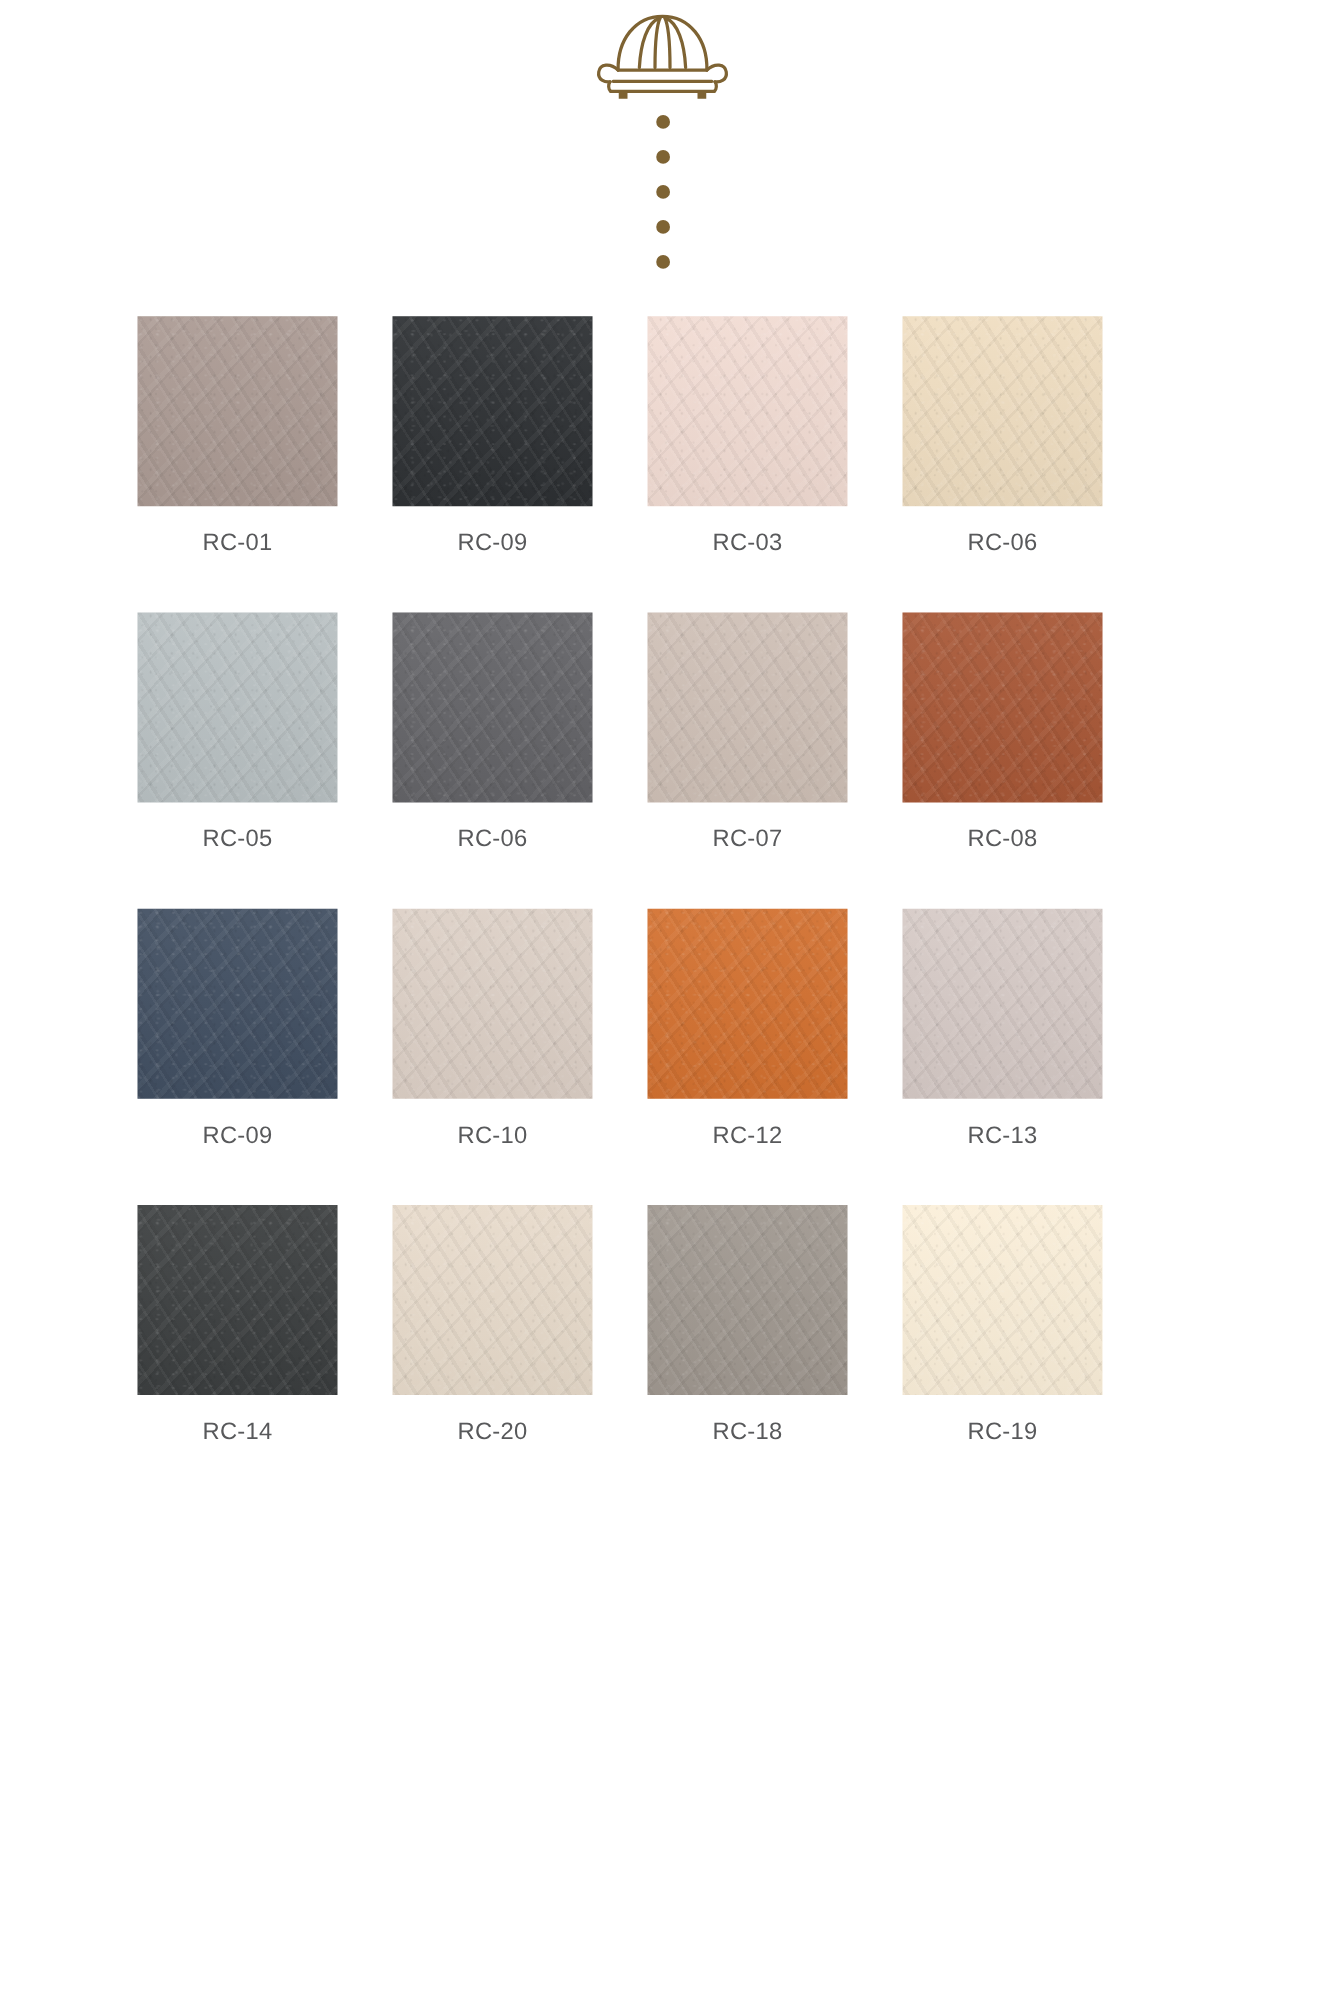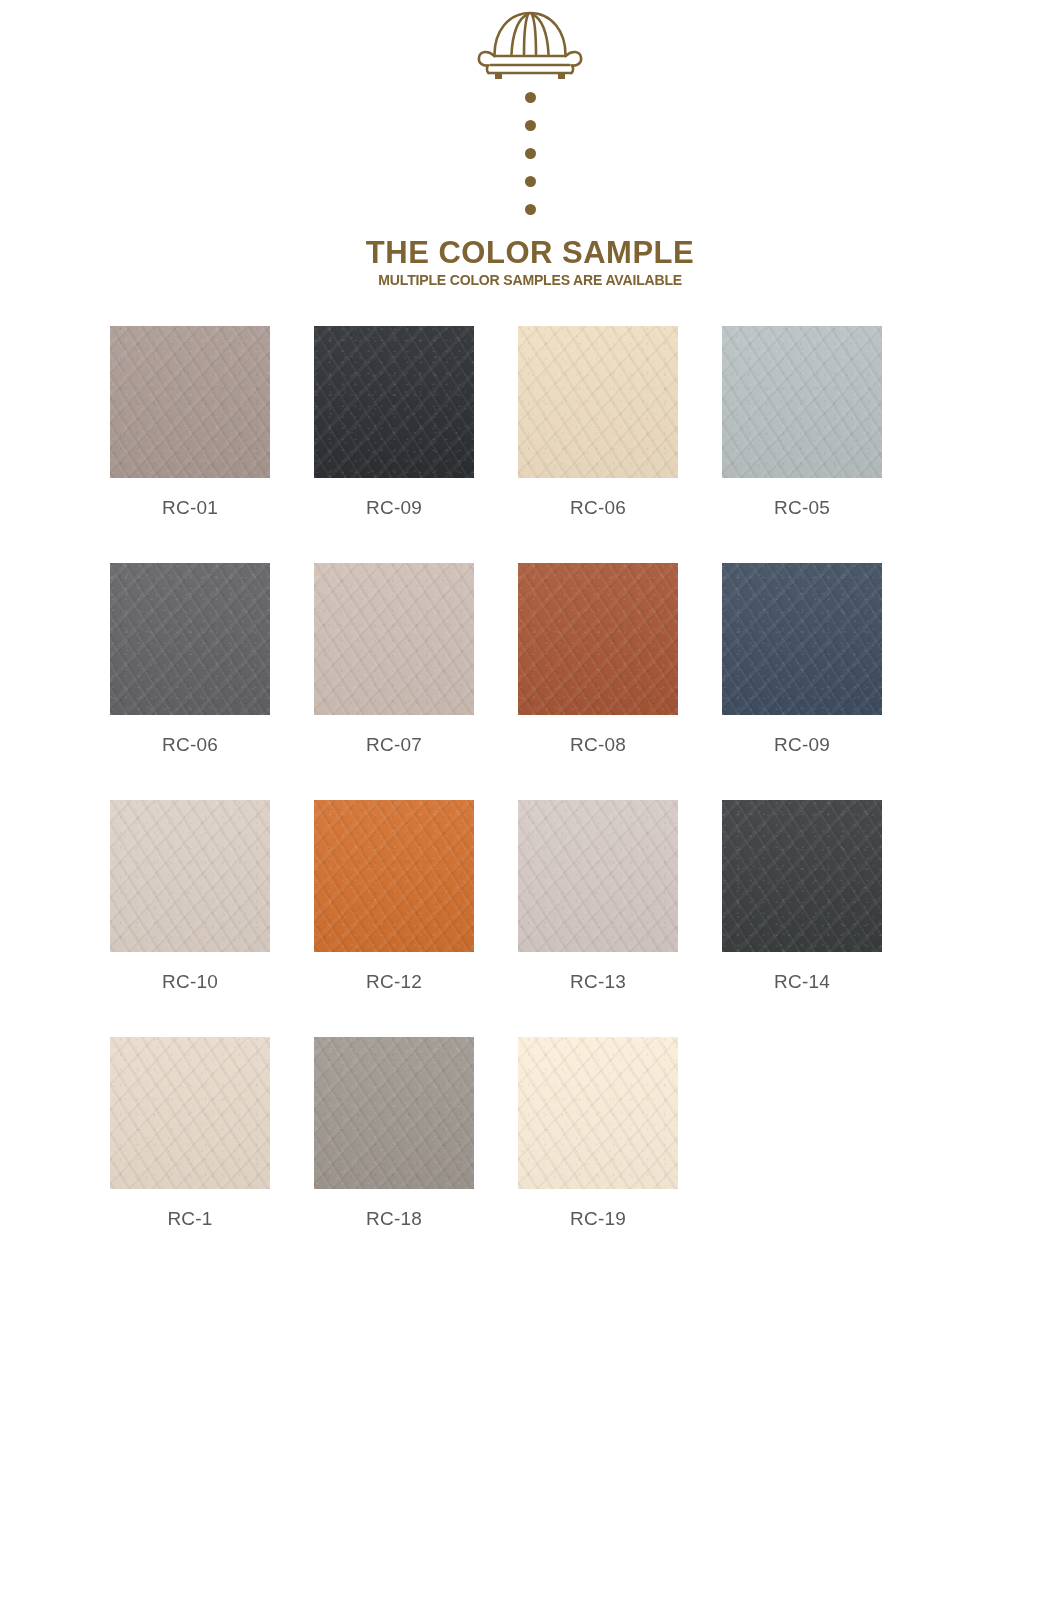--- a/index.html
+++ b/index.html
@@ -156,37 +156,37 @@
   </span>
 
   <div class="dots">
     <span class="dot"></span>
     <span class="dot"></span>
     <span class="dot"></span>
     <span class="dot"></span>
     <span class="dot"></span>
   </div>
 
-  <div class="title-block">
-    <div class="main-title">THE COLOR SAMPLE</div>
-    <div class="sub-title">MULTIPLE COLOR SAMPLES ARE AVAILABLE</div>
-  </div>
 </div>
 
 <div class="grid">
 
 <div class="cell">
       <div class="swatch" style="background-color: rgb(171, 154, 147);"></div>
       <div class="label">RC-01</div>
     </div>
     <div class="cell">
       <div class="swatch" style="background-color: rgb(45, 48, 51);"></div>
       <div class="label">RC-09</div>
     </div>
     <div class="cell">
+      <div class="swatch" style="background-color: rgb(242, 220, 211);"></div>
+      <div class="label">RC-03</div>
+    </div>
+    <div class="cell">
       <div class="swatch" style="background-color: rgb(240, 222, 193);"></div>
       <div class="label">RC-06</div>
     </div>
     <div class="cell">
       <div class="swatch" style="background-color: rgb(185, 193, 195);"></div>
       <div class="label">RC-05</div>
     </div>
     <div class="cell">
       <div class="swatch" style="background-color: rgb(99, 99, 103);"></div>
       <div class="label">RC-06</div>
@@ -214,21 +214,21 @@
     <div class="cell">
       <div class="swatch" style="background-color: rgb(214, 202, 198);"></div>
       <div class="label">RC-13</div>
     </div>
     <div class="cell">
       <div class="swatch" style="background-color: rgb(59, 62, 63);"></div>
       <div class="label">RC-14</div>
     </div>
     <div class="cell">
       <div class="swatch" style="background-color: rgb(232, 219, 203);"></div>
-      <div class="label">RC-1</div>
+      <div class="label">RC-20</div>
     </div>
     <div class="cell">
       <div class="swatch" style="background-color: rgb(160, 152, 144);"></div>
       <div class="label">RC-18</div>
     </div>
     <div class="cell">
       <div class="swatch" style="background-color: rgb(251, 239, 217);"></div>
       <div class="label">RC-19</div>
     </div>
   </div>

